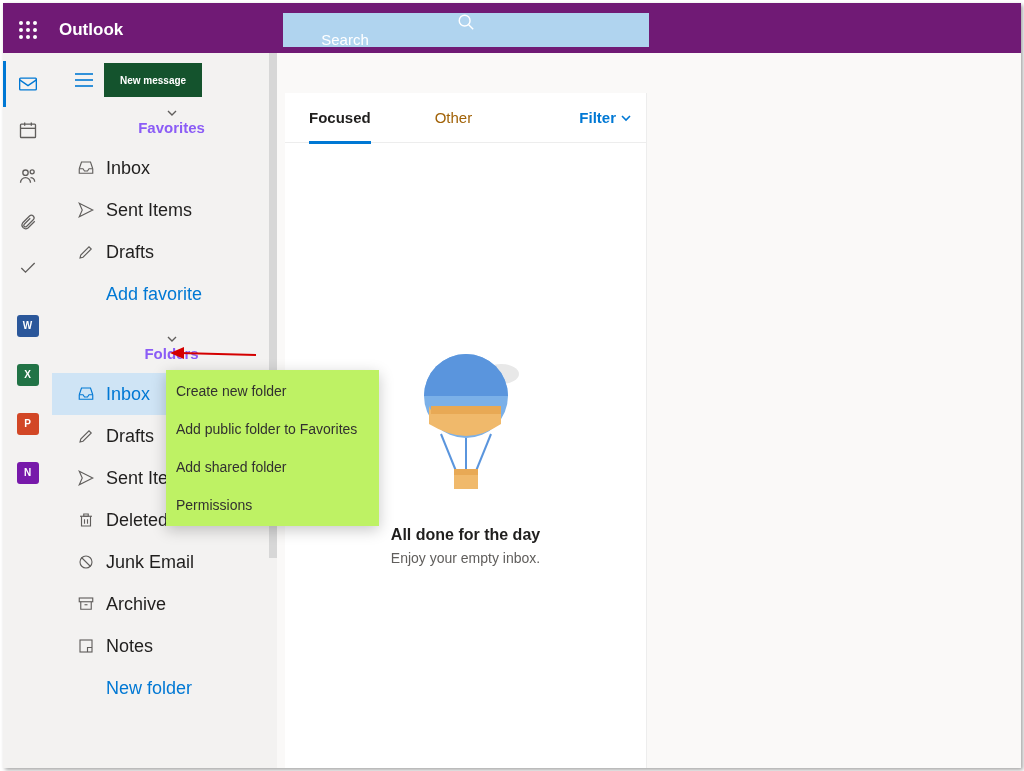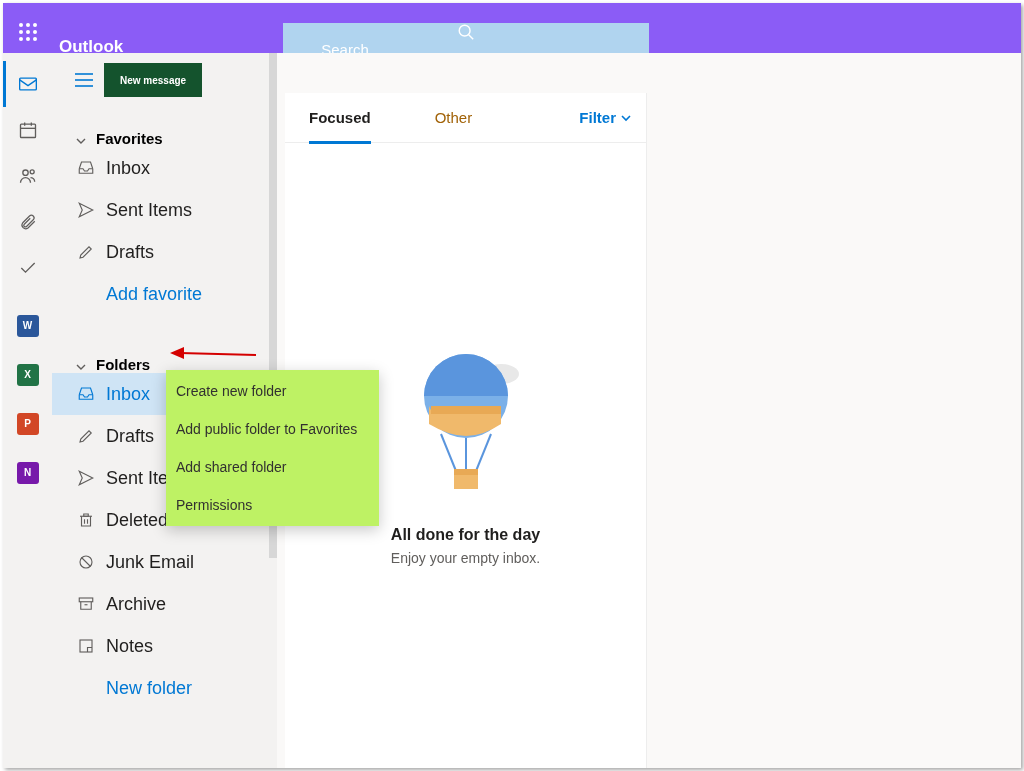--- a/index.html
+++ b/index.html
@@ -1,20 +1,20 @@
 <!DOCTYPE html>
 <html><head>
 <meta charset="utf-8">
 <style>
   * { box-sizing: border-box; margin: 0; padding: 0; font-family: "Segoe UI", Arial, sans-serif; }
   body { width: 1024px; height: 771px; overflow: hidden; background: #fff; position: relative; }
   .frame { position: absolute; left: 3px; top: 3px; width: 1018px; height: 765px; box-shadow: 2px 2px 4px rgba(0,0,0,.35); background: #fff; }
 
   
-  .topbar { height: 54px; background: #8b5cf6; display: flex; align-items: flex-end; color: #fff; }
+  .topbar { height: 54px; background: #701a75; display: flex; align-items: center; color: #fff; }
   .waffle { width: 50px; height: 50px; display: flex; align-items: center; justify-content: center; cursor: pointer; }
   .waffle svg { width: 18px; height: 18px; }
   .brand { font-size: 17px; font-weight: 600; margin-left: 6px; }
   .search-wrap { margin-left: 160px; }
   .search { width: 366px; height: 34px; background: #b0d4ef; display: flex; align-items: center; color: #fff; flex-direction: column; }
   .search .sicon { width: 44px; display:flex; align-items:center; justify-content:center; }
   .search input { background: transparent; border: 0; outline: 0; color: #fff; font-size: 15px; width: 290px; }
   .search input::placeholder { color: #fff; }
 
   
@@ -26,21 +26,21 @@
   .rail .officeicon { width:49px; height:49px; display:flex; align-items:center; justify-content:center; }
   .officeicon .sq { width:22px; height:22px; border-radius:3px; display:flex; align-items:center; justify-content:center; color:#fff; font-size:10px; font-weight:700; }
 
   
   .sidebar { width:225px; position:relative; background:#f3f2f1; }
   .sb-scroll { position:absolute; right:0; top:0; width:8px; height:505px; background:#f3f2f1;}
   .sb-thumb { position:absolute; right:0; top:0; width:8px; height:505px; background:#d7d7d7;}
   .sb-top { height:54px; display:flex; align-items:center; padding-left:12px; }
   .hamburger { width:40px; height:40px; display:flex; align-items:center; justify-content:center; color:#0078d4; cursor:pointer;}
   .newmsg { background:#14532d; color:#fff; border:0; height:34px; padding:0 16px; font-size:10px; font-weight:600; cursor:pointer;}
-  .section-head { display:flex; align-items:flex-end; height:40px; padding-left:14px; font-weight:600; font-size:15px; color:#000000; cursor:pointer;}
+  .section-head { display:flex; align-items:center; height:40px; padding-left:14px; font-weight:600; font-size:15px; color:#8b5cf6; cursor:pointer;flex-direction:column;}
   .section-head .chev { width:30px; display:flex; align-items:center; justify-content:center; color:#605e5c;}
   .nav-item { display:flex; align-items:center; height:42px; padding-left:14px; cursor:pointer; font-size:18px; color:#201f1e;}
   .nav-item .icon-slot { width:40px; display:flex; align-items:center; justify-content:center; color:#605e5c;}
   .nav-item.selected { background:#cfe4f5; }
   .nav-item.selected .icon-slot, .nav-item.selected span.lbl { color:#0078d4; font-weight:400;}
   .nav-item.link { color:#0078d4; }
   .nav-item.link .icon-slot { color:transparent; }
   .folders-head { margin-top:18px; }
 
   

